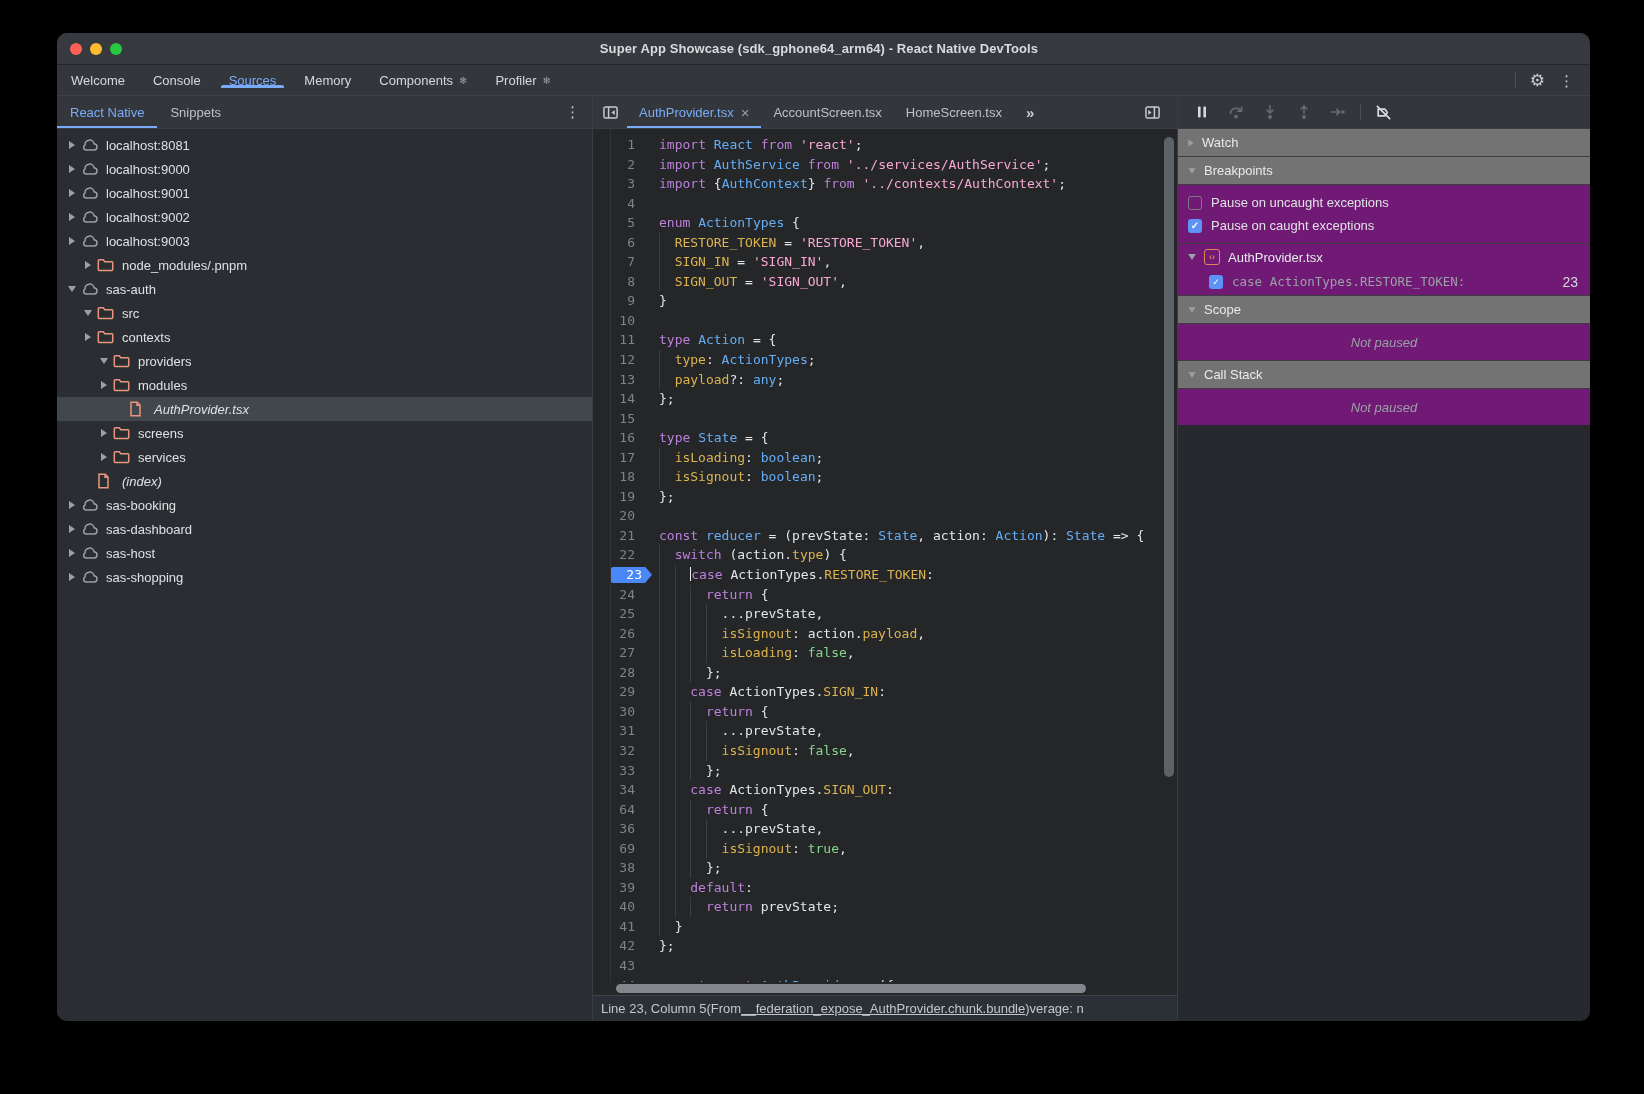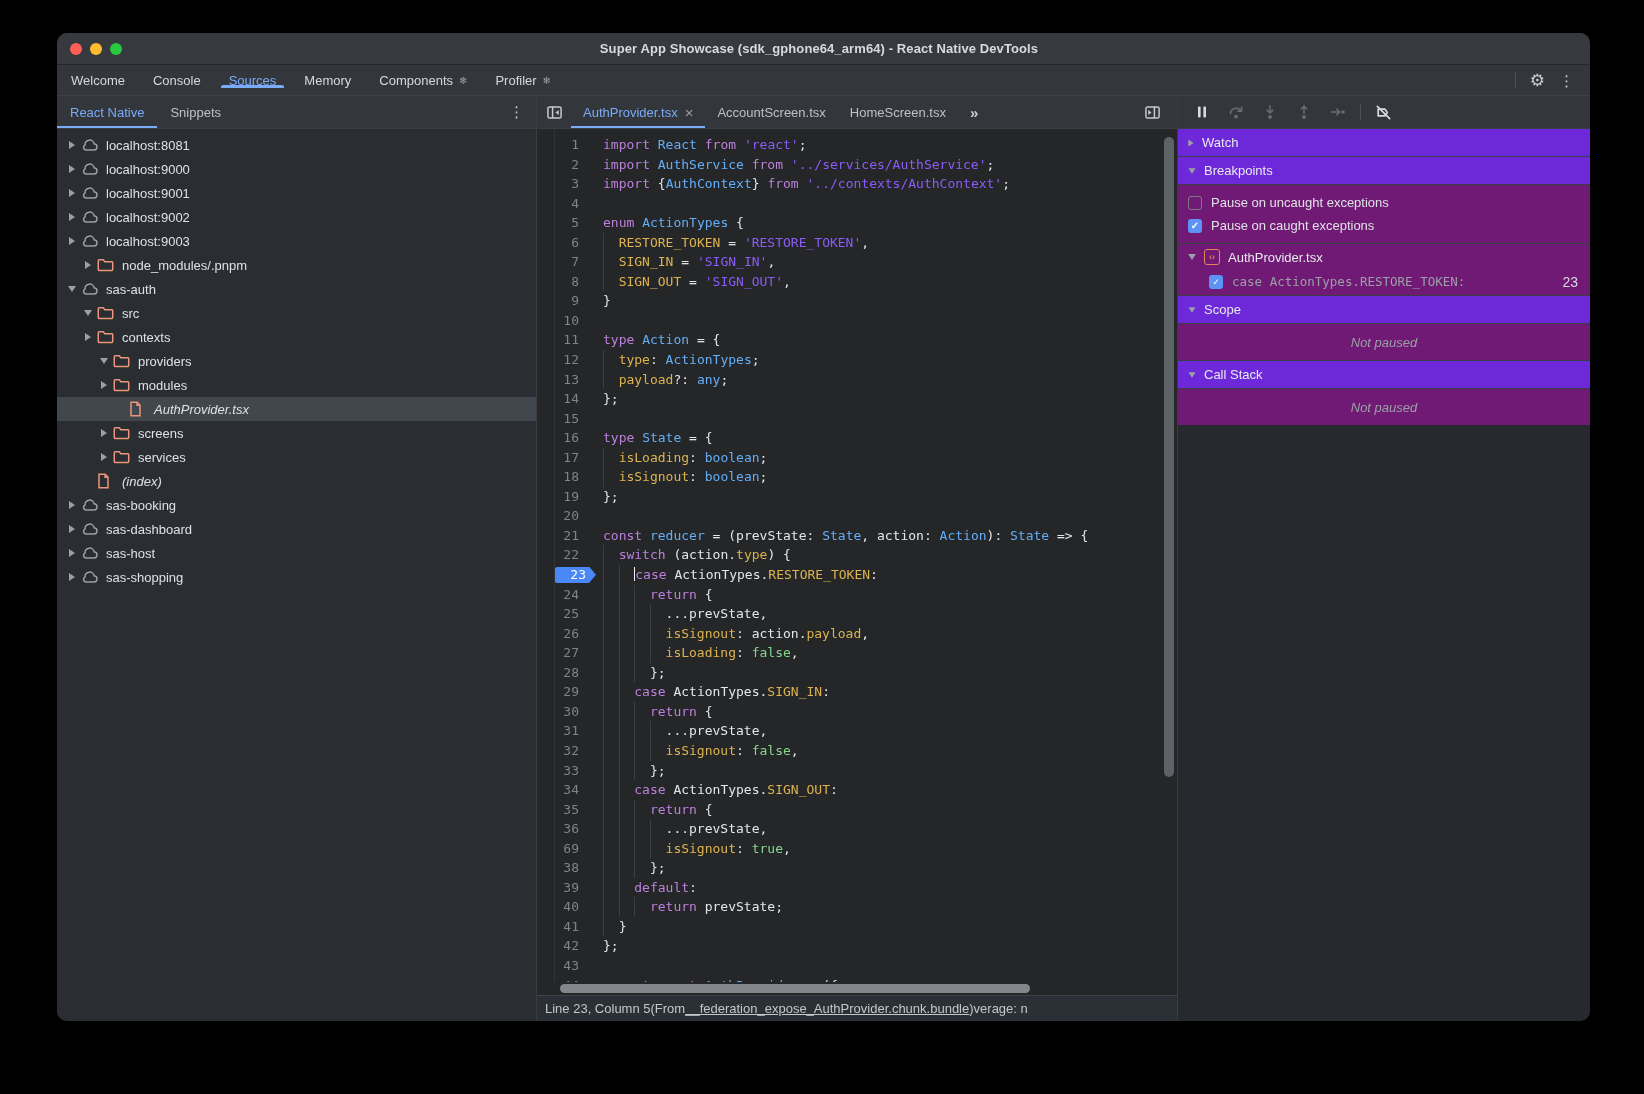--- a/index.html
+++ b/index.html
@@ -29,21 +29,21 @@
   .mtab .badge { font-size:10px; color:#9aa0a6; margin-left:2px; }
   .maintabs-right { margin-left:auto; display:flex; align-items:center; gap:14px; padding-right:16px; }
   .vsep { width:1px; height:16px; background:#4d5156; }
   .icon-btn { color:#c8cbce; font-size:17px; line-height:1; cursor:default; }
   .kebab { font-size:15px; letter-spacing:0; color:#c8cbce; }
 
   
   .content { flex:1 1 auto; display:flex; min-height:0; }
 
   
-  .nav-pane { width:480px; flex:0 0 auto; background:#2a2e32; border-right:1px solid #3a3e43;
+  .nav-pane { width:536px; flex:0 0 auto; background:#2a2e32; border-right:1px solid #3a3e43;
               display:flex; flex-direction:column; }
   .nav-header { height:33px; background:#33373c; border-bottom:1px solid #3a3e43; display:flex;
                 align-items:stretch; position:relative; flex:0 0 auto; }
   .ntab { display:flex; align-items:center; padding:0 13px; font-size:13px; color:#bdc1c6; position:relative; }
   .ntab.active { color:#7aabf8; }
   .ntab.active::after { content:""; position:absolute; left:0; right:0; bottom:0; height:2.5px; background:#7aabf8; }
   .nav-kebab { position:absolute; right:12px; top:8px; }
   .tree { padding-top:4px; overflow:hidden; flex:1; }
   .trow { height:24px; display:flex; align-items:center; font-size:13px; color:#dde1e4; white-space:nowrap; }
   .trow.selected { background:#42474d; }
@@ -63,21 +63,21 @@
   .etab.active::after { content:""; position:absolute; left:0; right:0; bottom:0; height:2.5px; background:#7aabf8; }
   .etab .close { color:#9aa0a6; font-size:15px; }
   .more-tabs { display:flex; align-items:center; padding:0 12px; color:#c8cbce; font-size:15px; font-weight:700; }
   .tabstrip-right { margin-left:auto; display:flex; align-items:center; padding-right:8px; }
 
   .code-area { flex:1 1 auto; position:relative; overflow:hidden; padding-top:6px;
                font-family:"DejaVu Sans Mono", monospace; font-size:13px; }
   .code-area::before { content:""; position:absolute; left:17px; top:0; bottom:0; border-left:1px solid #313539; }
   .code-row { height:19.55px; line-height:19.55px; white-space:pre; position:relative; padding-left:66px; color:#e4e7ea; }
   .lnum { position:absolute; left:0; top:0; width:50px; text-align:right; padding-right:8px; color:#7e848a; }
-  .tok-k { color:#bd81dd; } .tok-i { color:#65aef7; } .tok-s { color:#8b5cf6; }
+  .tok-k { color:#bd81dd; } .tok-i { color:#65aef7; } .tok-s { color:#f9a8d4; }
   .tok-p { color:#ddb34f; } .tok-b { color:#86d78d; } .tok-t { color:#e4e7ea; }
   .guide { display:inline-block; width:2ch; height:19.55px; border-left:1px solid #3a3f45; vertical-align:top; }
   .caret { display:inline-block; width:0; height:14px; border-left:1.5px solid #eceef0; vertical-align:-2px; }
   .bp-badge { position:absolute; left:18px; top:1.5px; width:41px; height:16.5px; background:#4a88f7;
               color:#fff; text-align:right; padding-right:10px; line-height:16.5px; border-radius:2px 0 0 2px;
               clip-path:polygon(0 0, calc(100% - 7px) 0, 100% 50%, calc(100% - 7px) 100%, 0 100%); }
   .vscroll { position:absolute; right:3px; top:8px; width:10px; height:75%; background:#5d6267; border-radius:5px; }
   .hscroll-strip { height:13px; flex:0 0 auto; position:relative; background:#242628; }
   .hscroll { position:absolute; left:23px; top:2px; width:470px; height:9px; background:#83878b; border-radius:4.5px; }
 
@@ -87,21 +87,21 @@
   .statusbar .lnk { text-decoration:underline; }
   .statusbar span { flex:0 0 auto; }
 
   
   .debug-pane { width:413px; flex:0 0 auto; background:#26292d; border-left:1px solid #3a3e43;
                 display:flex; flex-direction:column; }
   .dbg-toolbar { height:33px; background:#33373c; border-bottom:1px solid #3a3e43; display:flex;
                  align-items:center; gap:10px; padding-left:12px; flex:0 0 auto; }
   .dbg-btn { width:24px; height:24px; display:flex; align-items:center; justify-content:center; color:#d7dade; }
   .dbg-btn.disabled { color:#686d72; }
-  .sec-header { height:28px; background:#6d28d9; border-bottom:1px solid #3a3e43; display:flex;
+  .sec-header { height:28px; background:#737373; border-bottom:1px solid #3a3e43; display:flex;
                 align-items:center; gap:8px; padding-left:10px; font-size:13px; color:#e8eaed; flex:0 0 auto; }
   .sec-header .tri-r, .sec-header .tri-d { transform:scale(.9); }
   .sec-body { background:#701a75; border-bottom:1px solid #3a3e43; }
   .not-paused { height:36px; display:flex; align-items:center; justify-content:center;
                 font-size:13px; font-style:italic; color:#9aa0a6; }
   .chk-row { height:23px; display:flex; align-items:center; gap:9px; padding-left:10px; font-size:13px; color:#dfe2e5; }
   .chk-rows { padding:6px 0; }
   .checkbox { width:14px; height:14px; border-radius:3px; flex:0 0 auto; display:flex; align-items:center;
               justify-content:center; font-size:10px; font-weight:700; color:#fff; }
   .checkbox.on { background:#5c93f5; }
@@ -442,21 +442,21 @@
             <div class="code-row"><span class="lnum">25</span><span class="guide"></span><span class="guide"></span><span class="guide"></span><span class="guide"></span><span class="tok-t">...prevState,</span></div>
             <div class="code-row"><span class="lnum">26</span><span class="guide"></span><span class="guide"></span><span class="guide"></span><span class="guide"></span><span class="tok-p">isSignout</span><span class="tok-t">: action.</span><span class="tok-p">payload</span><span class="tok-t">,</span></div>
             <div class="code-row"><span class="lnum">27</span><span class="guide"></span><span class="guide"></span><span class="guide"></span><span class="guide"></span><span class="tok-p">isLoading</span><span class="tok-t">: </span><span class="tok-b">false</span><span class="tok-t">,</span></div>
             <div class="code-row"><span class="lnum">28</span><span class="guide"></span><span class="guide"></span><span class="guide"></span><span class="tok-t">};</span></div>
             <div class="code-row"><span class="lnum">29</span><span class="guide"></span><span class="guide"></span><span class="tok-k">case</span><span class="tok-t"> ActionTypes.</span><span class="tok-p">SIGN_IN</span><span class="tok-t">:</span></div>
             <div class="code-row"><span class="lnum">30</span><span class="guide"></span><span class="guide"></span><span class="guide"></span><span class="tok-k">return</span><span class="tok-t"> {</span></div>
             <div class="code-row"><span class="lnum">31</span><span class="guide"></span><span class="guide"></span><span class="guide"></span><span class="guide"></span><span class="tok-t">...prevState,</span></div>
             <div class="code-row"><span class="lnum">32</span><span class="guide"></span><span class="guide"></span><span class="guide"></span><span class="guide"></span><span class="tok-p">isSignout</span><span class="tok-t">: </span><span class="tok-b">false</span><span class="tok-t">,</span></div>
             <div class="code-row"><span class="lnum">33</span><span class="guide"></span><span class="guide"></span><span class="guide"></span><span class="tok-t">};</span></div>
             <div class="code-row"><span class="lnum">34</span><span class="guide"></span><span class="guide"></span><span class="tok-k">case</span><span class="tok-t"> ActionTypes.</span><span class="tok-p">SIGN_OUT</span><span class="tok-t">:</span></div>
-            <div class="code-row"><span class="lnum">35</span><span class="guide"></span><span class="guide"></span><span class="guide"></span><span class="tok-k">return</span><span class="tok-t"> {</span></div>
+            <div class="code-row"><span class="lnum">64</span><span class="guide"></span><span class="guide"></span><span class="guide"></span><span class="tok-k">return</span><span class="tok-t"> {</span></div>
             <div class="code-row"><span class="lnum">36</span><span class="guide"></span><span class="guide"></span><span class="guide"></span><span class="guide"></span><span class="tok-t">...prevState,</span></div>
             <div class="code-row"><span class="lnum">69</span><span class="guide"></span><span class="guide"></span><span class="guide"></span><span class="guide"></span><span class="tok-p">isSignout</span><span class="tok-t">: </span><span class="tok-b">true</span><span class="tok-t">,</span></div>
             <div class="code-row"><span class="lnum">38</span><span class="guide"></span><span class="guide"></span><span class="guide"></span><span class="tok-t">};</span></div>
             <div class="code-row"><span class="lnum">39</span><span class="guide"></span><span class="guide"></span><span class="tok-k">default</span><span class="tok-t">:</span></div>
             <div class="code-row"><span class="lnum">40</span><span class="guide"></span><span class="guide"></span><span class="guide"></span><span class="tok-k">return</span><span class="tok-t"> prevState;</span></div>
             <div class="code-row"><span class="lnum">41</span><span class="guide"></span><span class="tok-t">}</span></div>
             <div class="code-row"><span class="lnum">42</span><span class="tok-t">};</span></div>
             <div class="code-row"><span class="lnum">43</span></div>
             <div class="code-row"><span class="lnum">44</span><span class="tok-k">export</span><span class="tok-t"> </span><span class="tok-k">const</span><span class="tok-t"> </span><span class="tok-i">AuthProvider</span><span class="tok-t"> = ({</span></div>
           </div>

